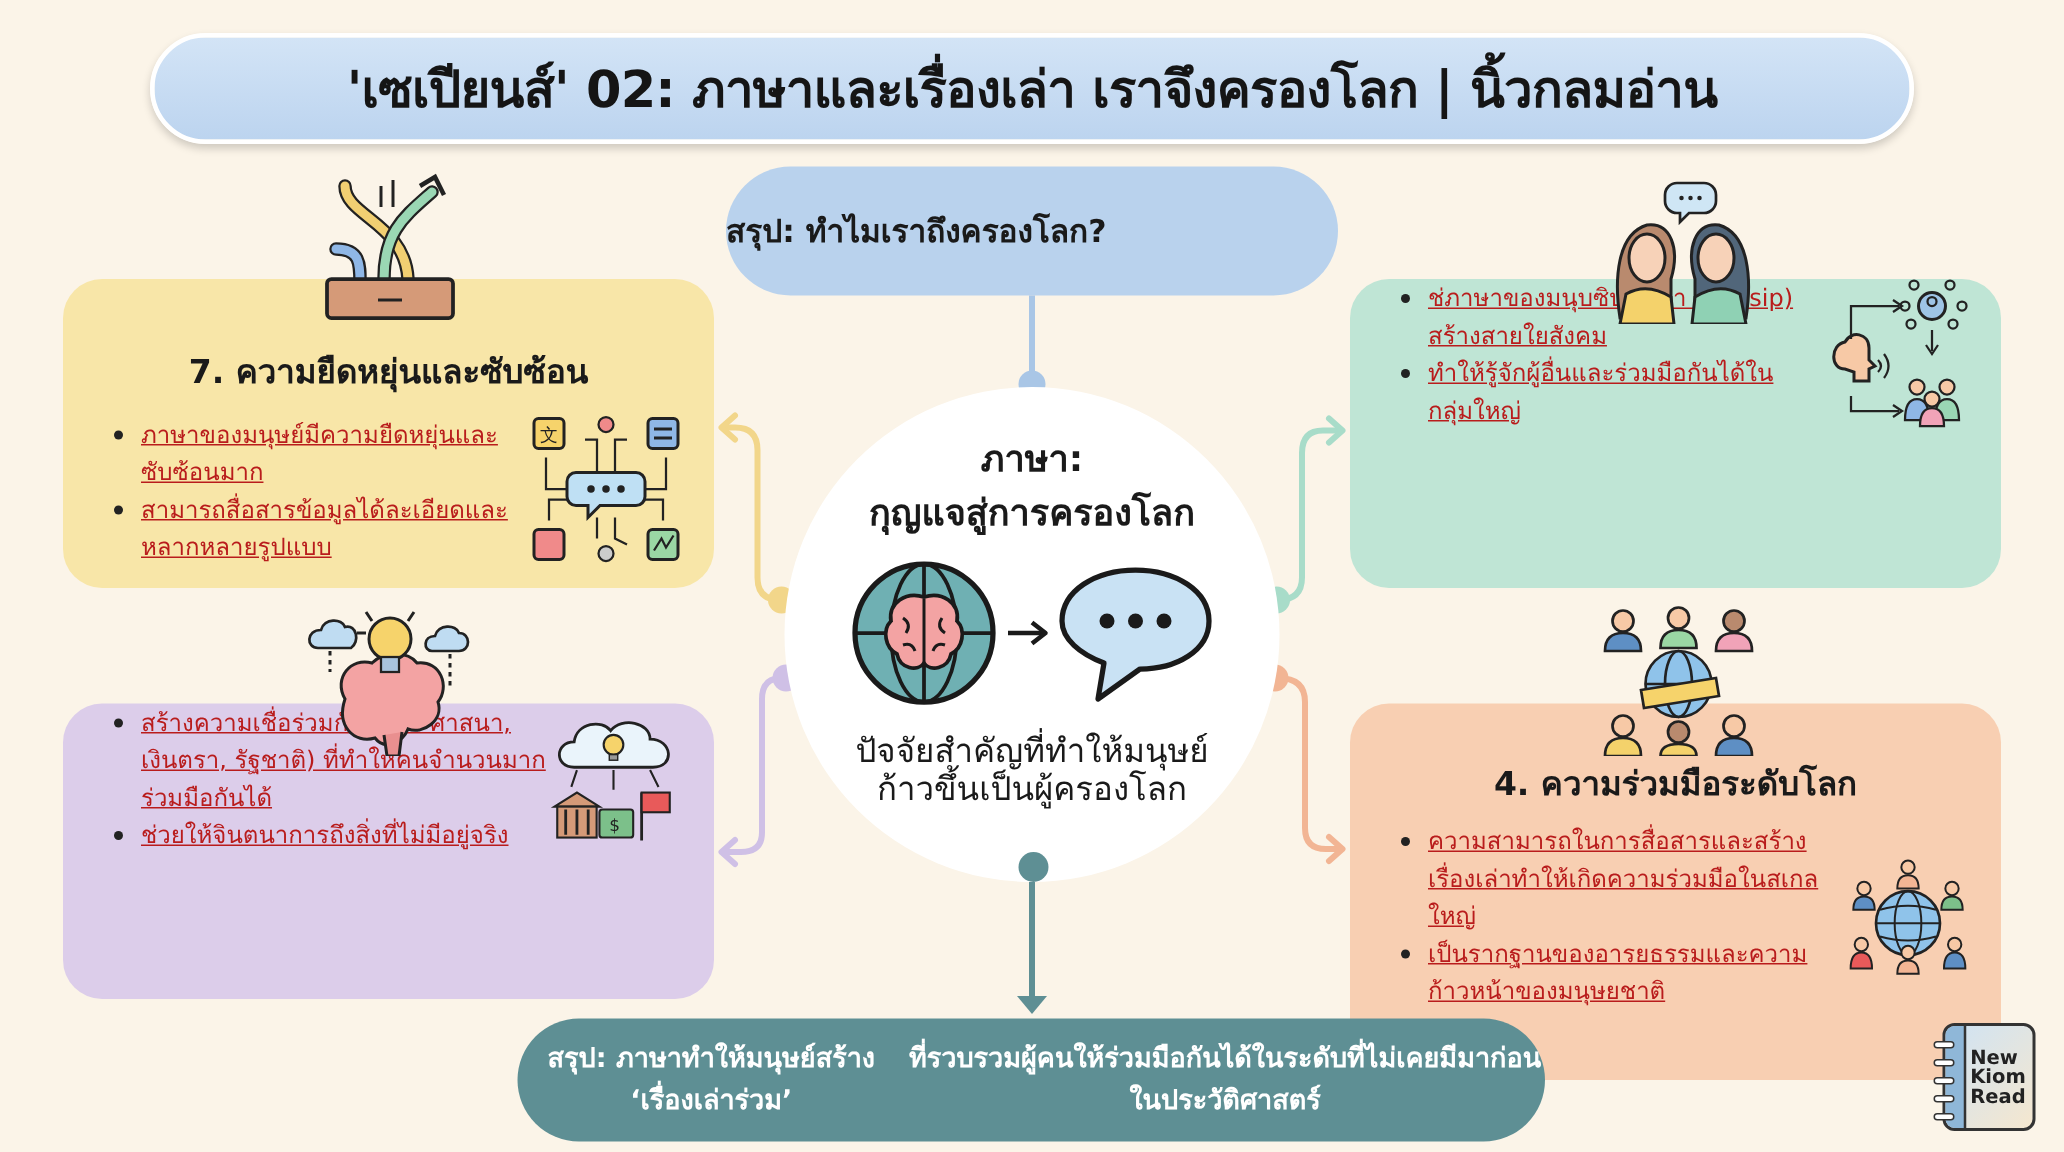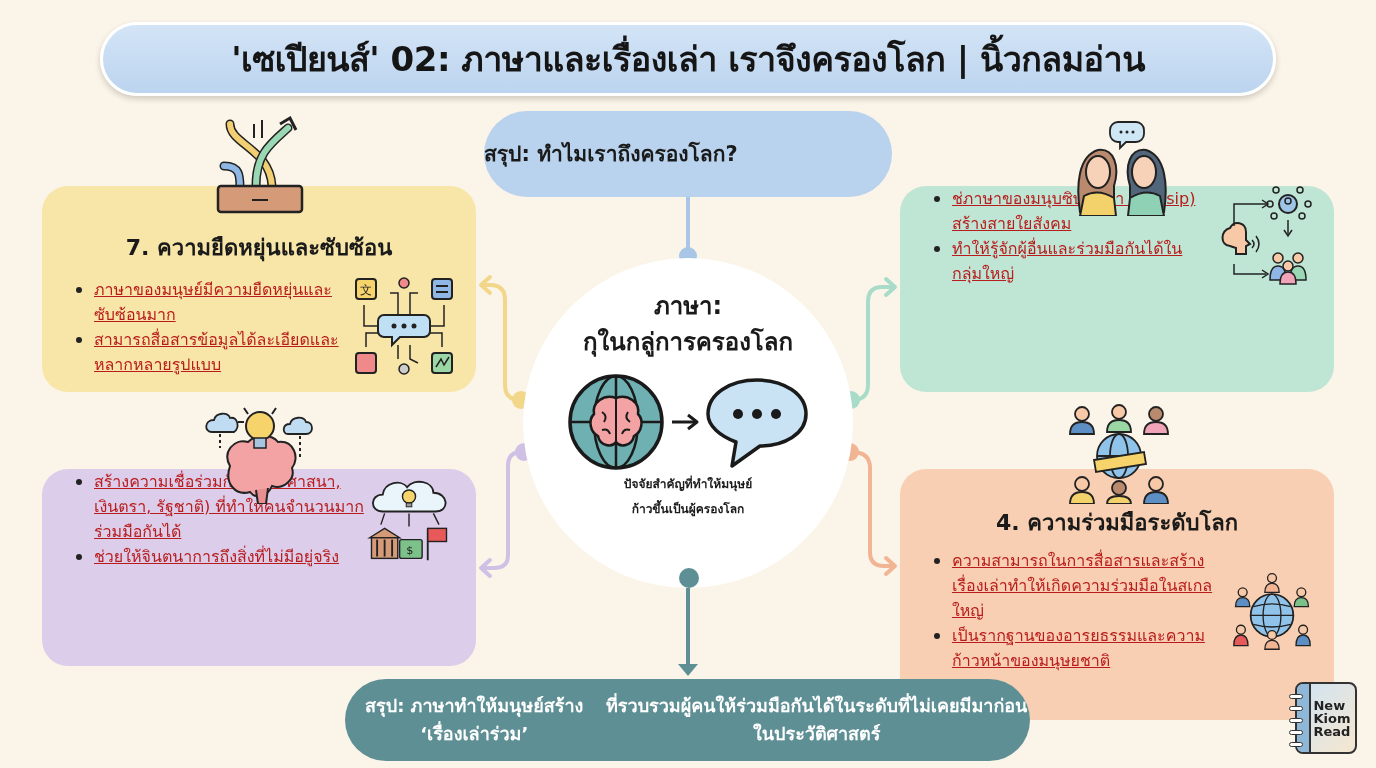--- a/index.html
+++ b/index.html
@@ -37,21 +37,21 @@
     .vline { background: #a9c6e6; width: 4px; }
     .dot { border-radius: 50%; width: 18px; height: 18px; }
 
     
     .center-circle {
       left: 523px; top: 258px; width: 330px; height: 330px;
       border-radius: 50%; background: #ffffff;
       display: flex; flex-direction: column; align-items: center;
     }
     .center-title { margin-top: 30px; text-align: center; font-size: 24px; font-weight: bold; line-height: 36px; }
-    .center-sub { text-align: center; font-size: 12px; font-weight: bold; line-height: 25px; margin-top: 0; }
+    .center-sub { text-align: center; font-size: 22px; font-weight: normal; line-height: 25px; margin-top: 17px; }
     .center-icons { display: flex; align-items: center; gap: 4px; margin-top: 12px; }
 
     
     .card { border-radius: 26px; padding: 0 22px; }
     .card-title { font-size: 22px; font-weight: bold; text-align: center; }
     .card-body { display: flex; align-items: center; }
     .card-list { list-style: none; flex: 1; }
     .card-list li {
       position: relative; padding-left: 30px; font-size: 16px; line-height: 25px; color: #b91c1c; text-decoration: underline;
     }
@@ -121,21 +121,21 @@
   <path d="M886 558 L895 566 L886 574" fill="none" stroke="#f2b594" stroke-width="4" stroke-linecap="round" stroke-linejoin="round"></path>
   <circle cx="850" cy="452" r="9" fill="#f2b594"></circle>
 
   <line x1="688" y1="585" x2="688" y2="668" stroke="#5e8f94" stroke-width="4"></line>
   <path d="M678 664 L688 676 L698 664 Z" fill="#5e8f94"></path>
 </svg>
 
 <div class="abs center-circle">
   <div class="center-title">
     <div>ภาษา:</div>
-    <div>กุในกลู่การครองโลก</div>
+    <div>กุญแจสู่การครองโลก</div>
   </div>
   <div class="center-icons">
     <svg width="100" height="100" viewBox="0 0 100 100">
       <circle cx="50" cy="50" r="46" fill="#6fb0b3" stroke="#1a1a1a" stroke-width="3.5"></circle>
       <ellipse cx="50" cy="50" rx="22" ry="46" fill="none" stroke="#1a1a1a" stroke-width="2.5"></ellipse>
       <line x1="4" y1="50" x2="96" y2="50" stroke="#1a1a1a" stroke-width="2.5"></line>
       <line x1="50" y1="4" x2="50" y2="96" stroke="#1a1a1a" stroke-width="2.5"></line>
       <path d="M50 26 C38 22 26 30 28 42 C22 48 24 60 32 64 C34 74 46 76 50 70 C54 76 66 74 68 64 C76 60 78 48 72 42 C74 30 62 22 50 26 Z" fill="#f3a3a3" stroke="#1a1a1a" stroke-width="2.5"></path>
       <line x1="50" y1="27" x2="50" y2="70" stroke="#1a1a1a" stroke-width="2"></line>
       <path d="M36 40 Q42 44 38 50 M62 40 Q58 46 64 50 M36 58 Q42 56 44 62 M64 58 Q58 56 56 62" fill="none" stroke="#1a1a1a" stroke-width="2"></path>

